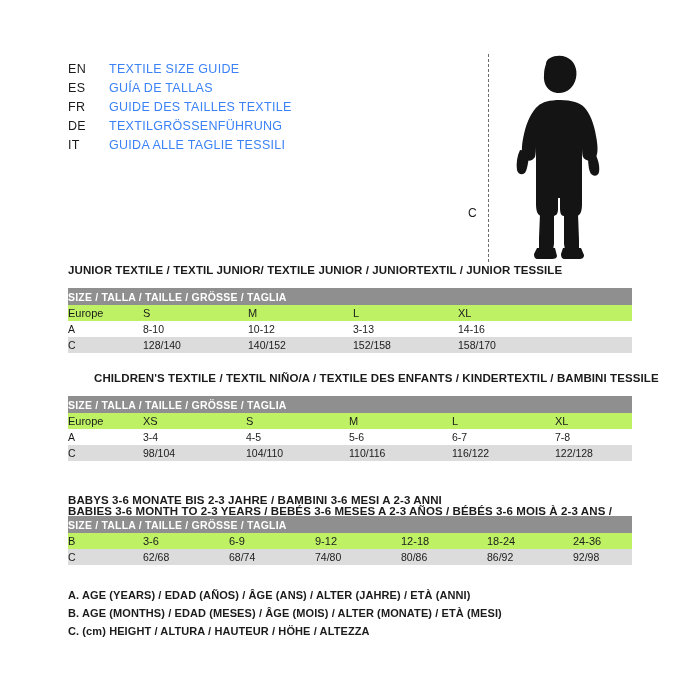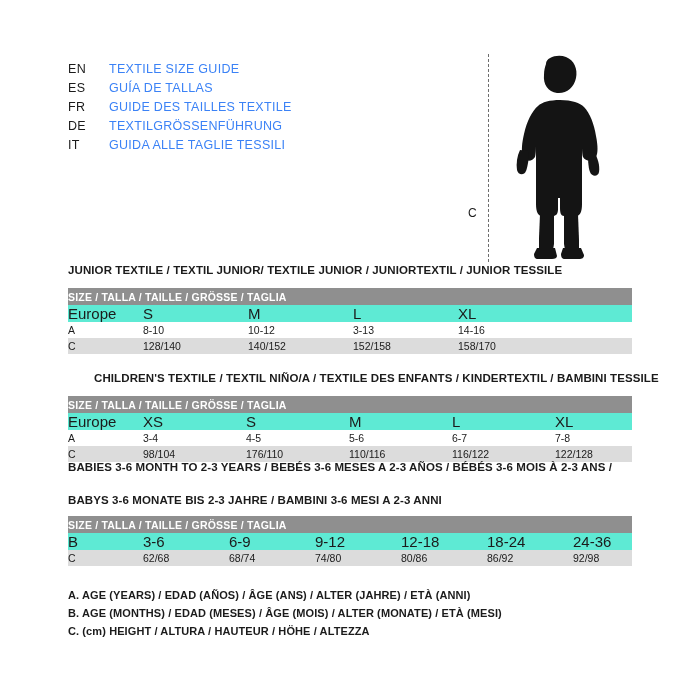--- a/index.html
+++ b/index.html
@@ -99,22 +99,22 @@
   }
   tr.head-row td {
     background: #8f8f8f;
     color: #ffffff;
     font-weight: bold;
     font-size: 10.5px;
     letter-spacing: 0.2px;
     height: 17px;
   }
   tr.sub-row td {
-    background: #5eead4;
-    font-size: 15px;
+    background: #bef264;
+    font-size: 11px;
   }
   tr.alt-row td {
     background: #dcdcdc;
     font-size: 10.5px;
   }
   tr.plain-row td {
     background: #ffffff;
     font-size: 10.5px;
   }
   td.label-cell {
@@ -242,29 +242,29 @@
       <td class="label-cell">A</td>
       <td class="val-cell">3-4</td>
       <td class="val-cell">4-5</td>
       <td class="val-cell">5-6</td>
       <td class="val-cell">6-7</td>
       <td class="val-cell">7-8</td>
     </tr>
     <tr class="alt-row">
       <td class="label-cell">C</td>
       <td class="val-cell">98/104</td>
-      <td class="val-cell">176/110</td>
+      <td class="val-cell">104/110</td>
       <td class="val-cell">110/116</td>
       <td class="val-cell">116/122</td>
       <td class="val-cell">122/128</td>
     </tr>
   </tbody>
     </table>
 
-  <div class="section-title" style="top:460px;">BABIES 3-6 MONTH TO 2-3 YEARS / BEBÉS 3-6 MESES A 2-3 AÑOS / BÉBÉS 3-6 MOIS À 2-3 ANS /</div>
+  <div class="section-title" style="top:504px;">BABIES 3-6 MONTH TO 2-3 YEARS / BEBÉS 3-6 MESES A 2-3 AÑOS / BÉBÉS 3-6 MOIS À 2-3 ANS /</div>
   <div class="section-title" style="top:493px;">BABYS 3-6 MONATE BIS 2-3 JAHRE / BAMBINI 3-6 MESI A 2-3 ANNI</div>
 
   <table class="size-table" style="left:68px; top:516px; width:564px;">
     <tbody>
         <tr class="head-row">
       <td class="label-cell" colspan="7">SIZE / TALLA / TAILLE / GRÖSSE / TAGLIA</td>
     </tr>
     <tr class="sub-row">
       <td class="label-cell" style="width:75px;">B</td>
       <td class="val-cell" style="width:86px;">3-6</td>

